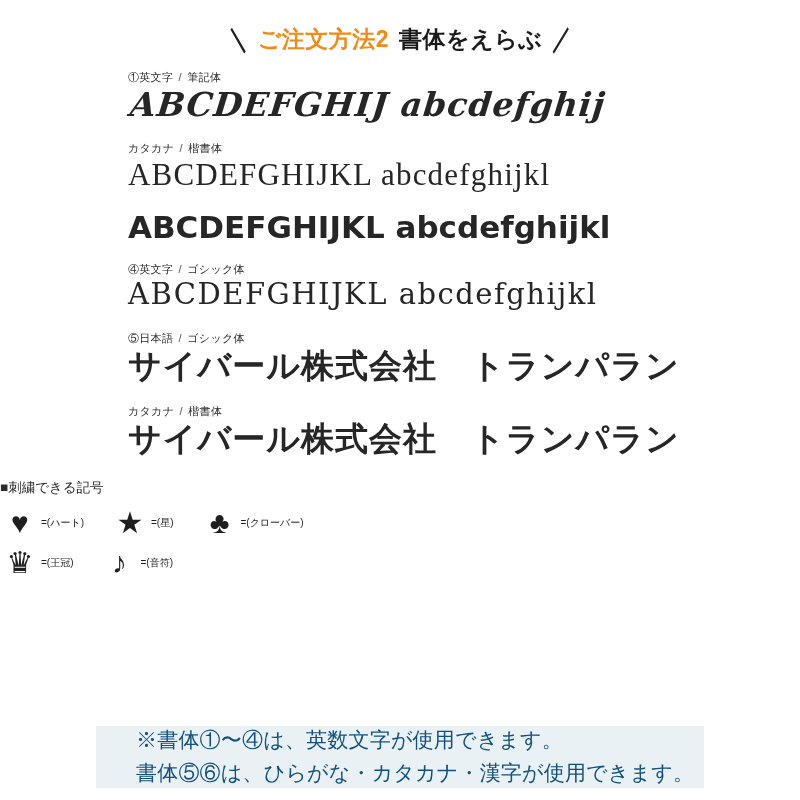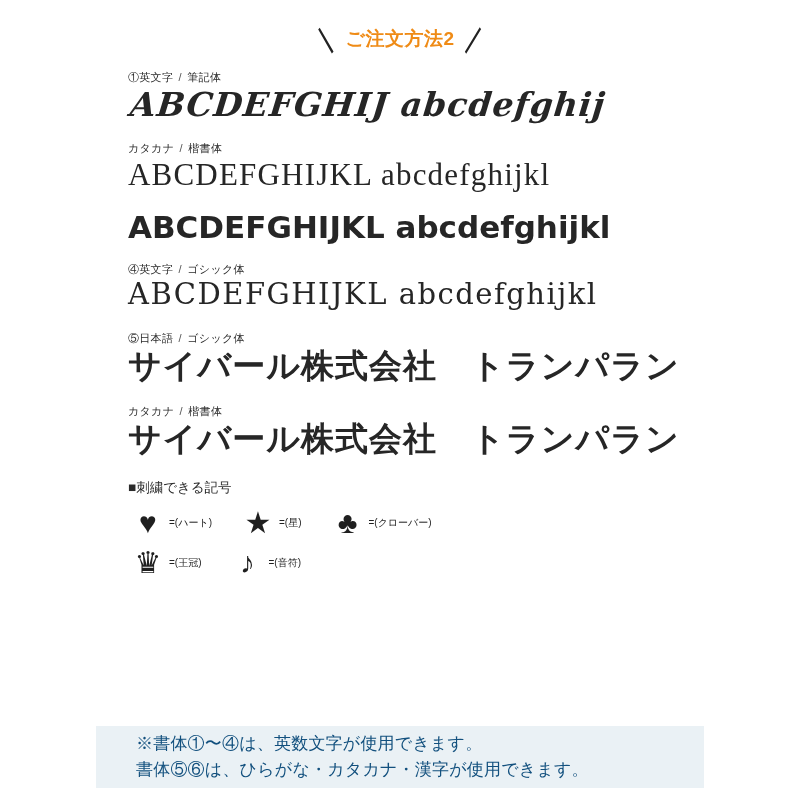--- a/index.html
+++ b/index.html
@@ -28,21 +28,21 @@
   .header .slash {
     font-size: 19px;
     color: #222;
     font-weight: bold;
     transform: scaleY(1.5);
     display: inline-block;
   }
   .header .slash.left { transform: scaleY(1.5) rotate(0deg); }
   .header-orange {
     color: #ef8b16;
-    font-size: 19px;
+    font-size: 23px;
     font-weight: bold;
     letter-spacing: 0.5px;
   }
   .header-dark {
     color: #1a1a1a;
     font-size: 23px;
     font-weight: bold;
     letter-spacing: 0.5px;
   }
 
@@ -111,21 +111,20 @@
   .s6 {
     font-family: "DejaVu Serif", serif;
     font-weight: bold;
     font-size: 33px;
     letter-spacing: 1px;
     height: 44px;
   }
 
   
   .symbols-section {
-    padding-left: 128px;
     margin-top: 14px;
   }
   .symbols-title {
     font-size: 13.5px;
     color: #2b2b2b;
     margin-bottom: 6px;
   }
   .symbol-row {
     display: flex;
     align-items: center;
@@ -162,31 +161,32 @@
     height: 62px;
     background: #eaf1f5;
     display: flex;
     flex-direction: column;
     justify-content: center;
     padding-left: 40px;
     box-sizing: border-box;
   }
   .footer-line {
     color: #12507e;
-    font-size: 17px;
+    font-size: 21px;
     line-height: 1.55;
     letter-spacing: 0.2px;
   }
 </style>
 </head>
 <body>
 
 <div class="header">
   <span class="slash left">＼</span>
   <span class="header-orange">ご注文方法2</span>
+  <span class="header-dark">書体をえらぶ</span>
   <span class="slash">／</span>
 </div>
 
 <div class="samples">
 
   <div class="sample-block">
     <div class="sample-label">
       <span>①英文字</span>
       <span class="sep">/</span>
       <span>筆記体</span>

